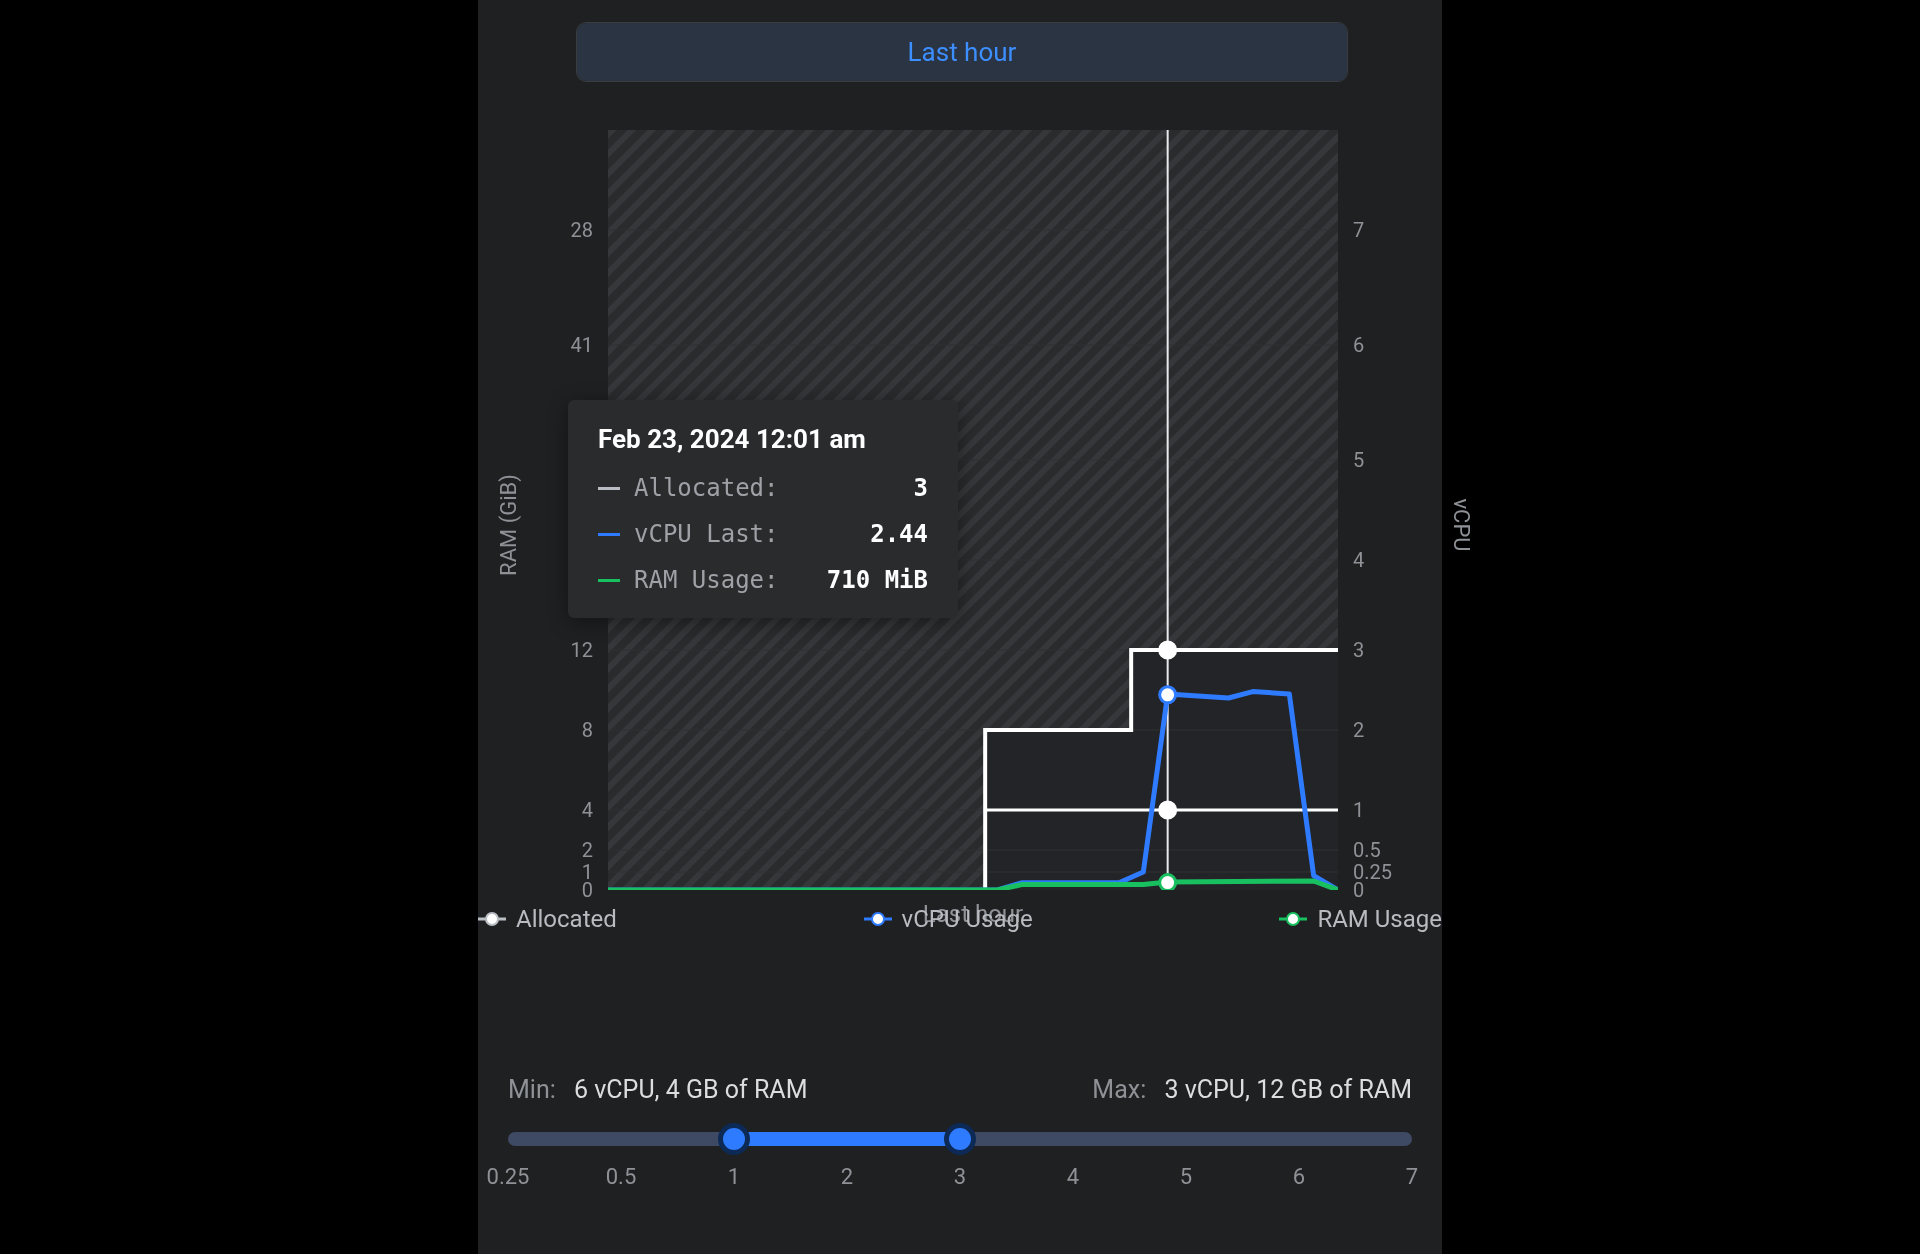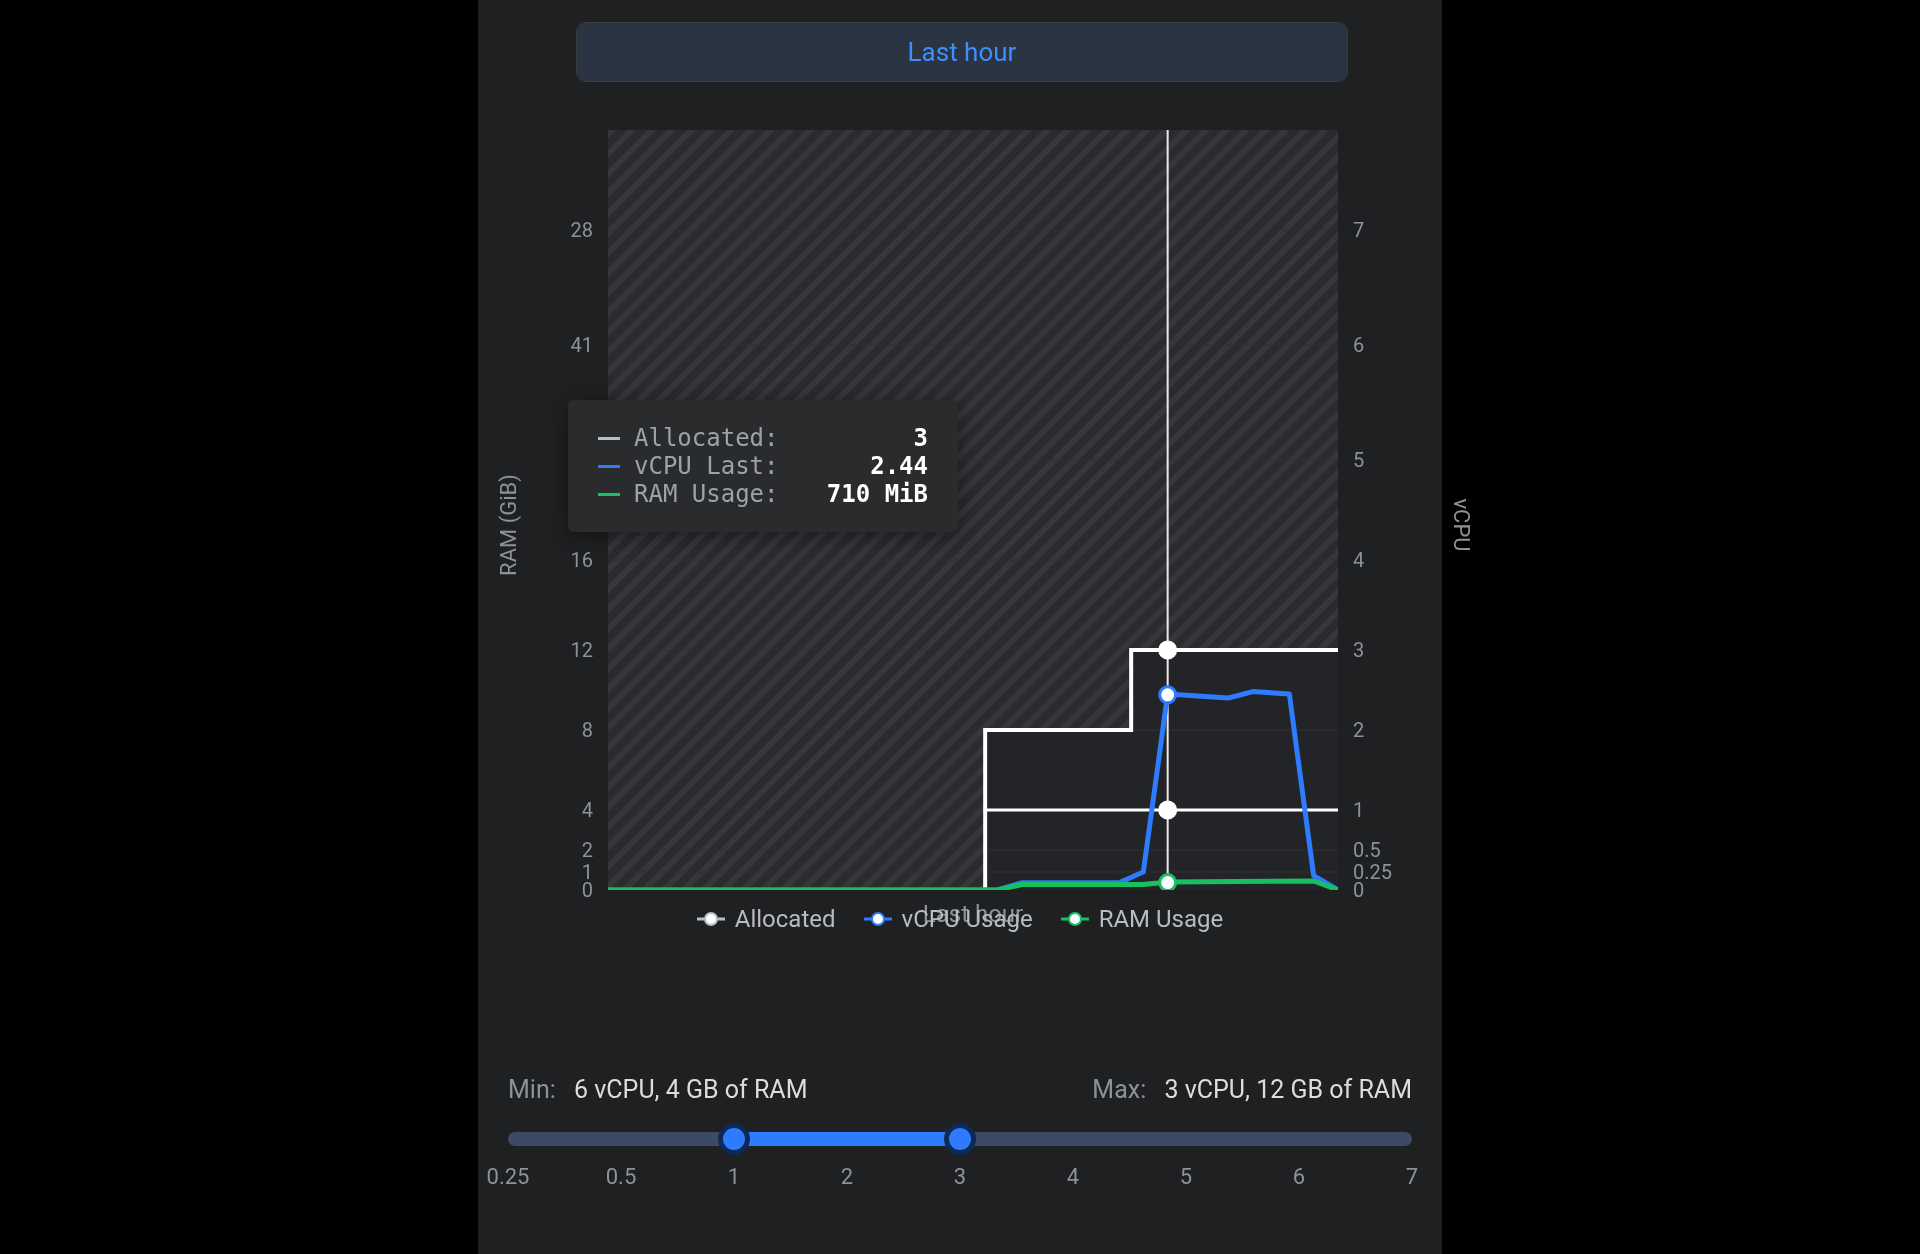--- a/index.html
+++ b/index.html
@@ -8,34 +8,34 @@
 .tab{flex:1;display:flex;align-items:center;justify-content:center;font-size:26px;color:#8e9196;cursor:pointer;}
 .tab.active{background:#2a3442;border-radius:9px;color:#3d8eff;}
 .chart-area{position:absolute;left:60px;top:130px;width:870px;height:790px;}
 .y-left-label{position:absolute;left:-30px;top:50%;transform:translate(-50%,-50%) rotate(-90deg);color:#8e9196;font-size:22px;white-space:nowrap;}
 .y-right-label{position:absolute;right:-53px;top:50%;transform:translate(50%,-50%) rotate(90deg);color:#8e9196;font-size:22px;white-space:nowrap;}
 .ytick-left{position:absolute;right:815px;text-align:center;color:#8e9196;font-size:20px;transform:translateY(-50%);}
 .ytick-right{position:absolute;left:815px;color:#8e9196;font-size:20px;transform:translateY(-50%);}
 .plot{position:absolute;left:70px;top:0;width:730px;height:760px;}
 .plot svg{position:absolute;left:0;top:0;}
 .x-title{position:absolute;left:0;right:0;top:770px;text-align:center;color:#8e9196;font-size:24px;}
-.legend{position:absolute;left:0;right:0;top:905px;display:flex;justify-content:center;gap:28px;font-size:24px;}
+.legend{position:absolute;left:0;right:0;top:905px;display:flex;justify-content:space-between;gap:28px;font-size:24px;}
 .legend-item{display:flex;align-items:center;gap:10px;color:#b8bbc0;cursor:pointer;}
 .legend-swatch{width:28px;height:14px;position:relative;}
 .legend-swatch .line{position:absolute;left:0;right:0;top:50%;height:3px;transform:translateY(-50%);}
 .legend-swatch .dot{position:absolute;left:50%;top:50%;width:10px;height:10px;border-radius:50%;transform:translate(-50%,-50%);}
 .c-alloc{background:#b9bdc4;}
 .c-alloc-dot{background:#fff;border:2px solid #b9bdc4;width:8px;height:8px;}
 .c-cpu{background:#2e7bff;}
 .c-cpu-dot{background:#fff;border:2px solid #2e7bff;width:8px;height:8px;}
 .c-ram{background:#18c060;}
 .c-ram-dot{background:#fff;border:2px solid #18c060;width:8px;height:8px;}
 .tooltip{position:absolute;background:#2a2b2d;border-radius:6px;padding:24px 30px;font-size:24px;color:#e4e6ea;min-width:330px;box-shadow:0 4px 20px rgba(0,0,0,.4);}
 .tooltip .tt-title{font-weight:700;color:#fff;margin-bottom:20px;font-size:26px;}
-.tooltip .tt-row{display:flex;align-items:center;gap:14px;font-family:ui-monospace,SFMono-Regular,Menlo,monospace;}
+.tooltip .tt-row{display:flex;align-items:center;gap:14px;margin-top:18px;font-family:ui-monospace,SFMono-Regular,Menlo,monospace;}
 .tooltip .tt-key{color:#9ea1a6;flex:0 0 auto;}
 .tooltip .tt-val{margin-left:auto;color:#fff;font-weight:700;white-space:pre;}
 .tt-swatch{width:22px;height:3px;}
 .minmax{position:absolute;left:30px;right:30px;top:1075px;display:flex;justify-content:space-between;font-size:25px;color:#ddd;}
 .minmax .lbl{color:#8e9196;margin-right:12px;}
 .slider-wrap{position:absolute;left:30px;right:30px;top:1132px;}
 .slider-track{position:relative;height:14px;border-radius:8px;background:#3e4a63;}
 .slider-fill{position:absolute;top:0;bottom:0;background:#2e7bff;border-radius:8px;}
 .slider-handle{position:absolute;top:50%;width:22px;height:22px;border-radius:50%;background:#2e7bff;border:5px solid #0c2a55;transform:translate(-50%,-50%);cursor:grab;}
 .slider-ticks{position:relative;margin-top:18px;height:26px;}
@@ -104,20 +104,21 @@
           <path d="M 0 760 L 365 760 L 365 760 L 377.1666666666667 760 L 377.1666666666667 600 L 510.99999999999994 600 L 510.99999999999994 600 L 523.1666666666666 600 L 523.1666666666666 520 L 730 520 L 730 520" stroke="#ffffff" stroke-width="4" fill="none"></path>
           <path d="M 0 760 L 389.3333333333333 760 L 413.66666666666663 752.8 L 510.99999999999994 752.8 L 535.3333333333333 742 L 559.6666666666667 564 L 620.5 568 L 644.8333333333333 561.6 L 681.3333333333334 564 L 705.6666666666666 745.6 L 730 760" stroke="#2e7bff" stroke-width="5" fill="none" stroke-linejoin="round"></path>
           <path d="M 0 760 L 389.3333333333333 760 L 413.66666666666663 754.6 L 535.3333333333333 754.6 L 559.6666666666667 751.9 L 705.6666666666666 751 L 730 760" stroke="#18c060" stroke-width="5" fill="none" stroke-linejoin="round"></path>
           <circle cx="559.6666666666667" cy="520" r="8" fill="#fff" stroke="#ffffff" stroke-width="3"></circle>
           <circle cx="559.6666666666667" cy="680" r="8" fill="#fff" stroke="#ffffff" stroke-width="3"></circle>
           <circle cx="559.6666666666667" cy="564.8" r="8" fill="#fff" stroke="#2e7bff" stroke-width="3"></circle>
           <circle cx="559.6666666666667" cy="752.62" r="8" fill="#fff" stroke="#18c060" stroke-width="3"></circle>
         </svg>
 
       <div class="tooltip" style="left:-40px;top:270px;">
+        <div class="tt-title">Feb 23, 2024 12:01 am</div>
         <div id="tt-rows">
             <div class="tt-row">
               <span class="tt-swatch" style="background: rgb(185, 189, 196);"></span>
               <span class="tt-key">Allocated:</span>
               <span class="tt-val">3</span>
             </div>
             <div class="tt-row">
               <span class="tt-swatch" style="background: rgb(46, 123, 255);"></span>
               <span class="tt-key">vCPU Last:</span>
               <span class="tt-val">2.44</span>

